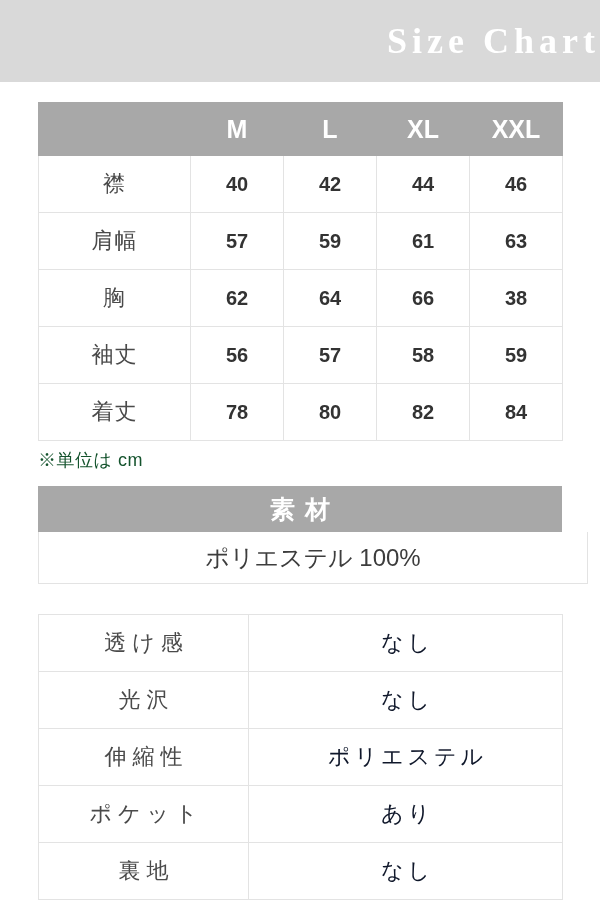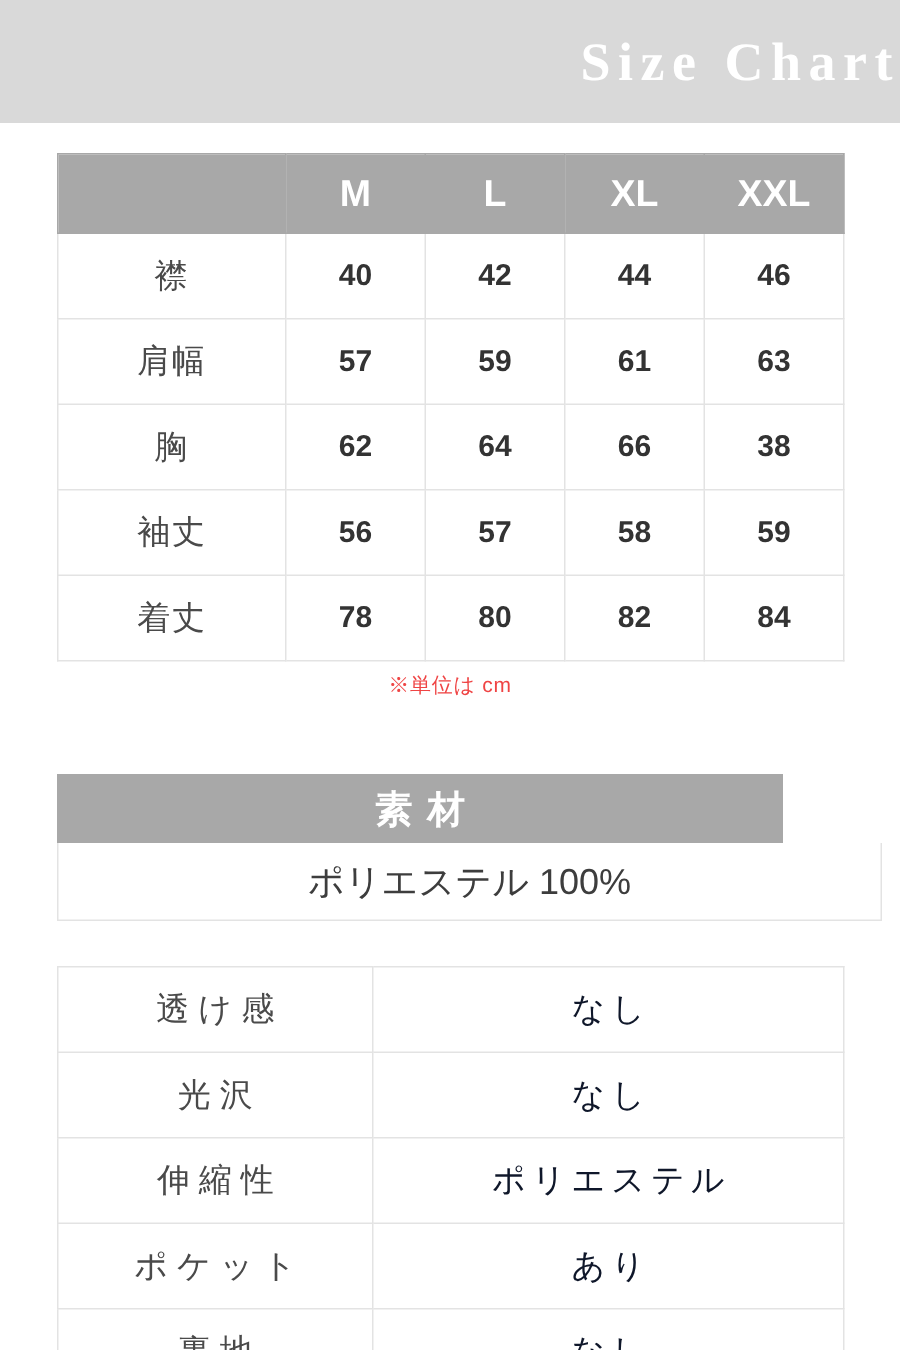--- a/index.html
+++ b/index.html
@@ -87,41 +87,40 @@
   table.size-table td.val {
     font-size: 20px;
     font-weight: bold;
     color: #333333;
   }
   col.c0 { width: 152px; }
   col.c1, col.c2, col.c3, col.c4 { width: 93px; }
 
   .unit-note {
     width: 524px;
-    text-align: center;
-    font-size: 14px;
-    color: #ef4444;
+    text-align: left;
+    font-size: 18px;
+    color: #14532d;
     padding-top: 7px;
     letter-spacing: 0.5px;
   }
 
   
   .material-band {
-    width: 484px;
+    width: 524px;
     height: 46px;
     background: #a8a8a8;
     color: #ffffff;
     font-size: 25px;
     font-weight: bold;
     letter-spacing: 10px;
     display: flex;
     align-items: center;
     justify-content: center;
     text-indent: 10px;
-    margin-top: 36px;
   }
   .material-value {
     width: 550px;
     height: 52px;
     border: 1px solid #e3e3e3;
     border-top: none;
     box-sizing: border-box;
     display: flex;
     align-items: center;
     justify-content: center;

